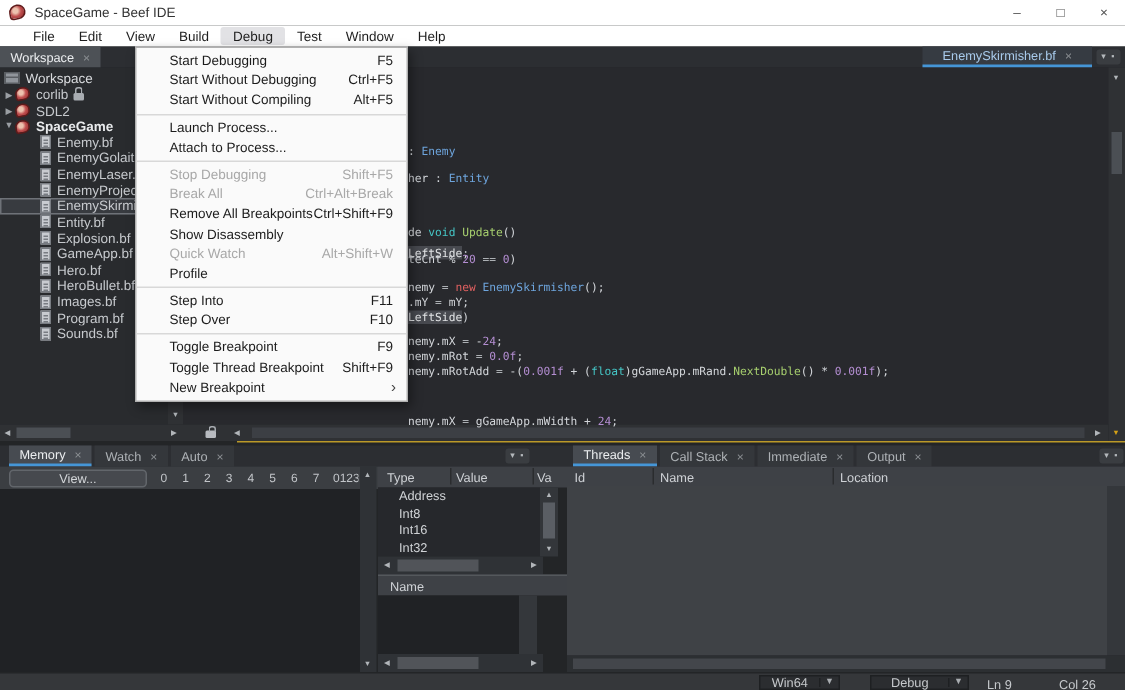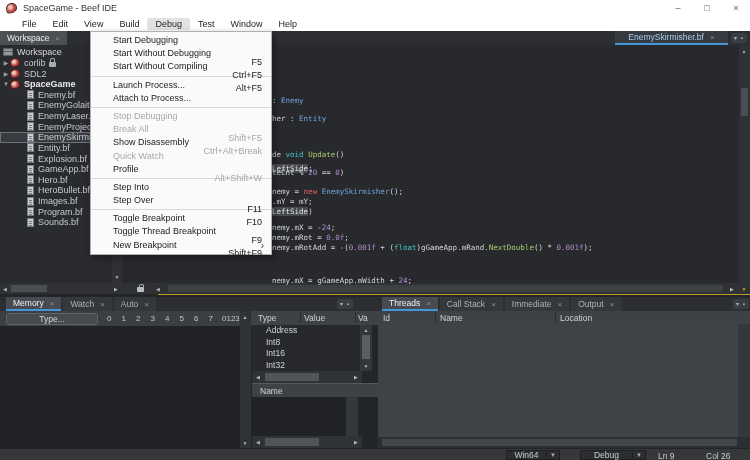--- a/index.html
+++ b/index.html
@@ -23,21 +23,21 @@
            display:flex;align-items:center;padding-left:14px;}
   .mb-item{font-size:9px;color:#1e1e1e;padding:1px 8px;border-radius:2px;}
   .mb-item.active{background:#e2e2e5;}
 
   
   .menu{position:absolute;left:90px;top:31px;width:182px;background:#fafafa;
         border:1px solid #b0b0b0;box-shadow:2px 3px 7px rgba(0,0,0,.4);z-index:30;padding:2px 0;}
   .menu-item{position:relative;height:13.2px;line-height:13.2px;font-size:9px;color:#1c1c1c;
              padding-left:22px;white-space:nowrap;}
   .menu-item.disabled{color:#a8a8a8;}
-  .menu-item .sc{position:absolute;right:9px;top:0;margin-top:22px;}
+  .menu-item .sc{position:absolute;right:9px;top:0;}
   .menu-item .sub{position:absolute;right:7px;top:0;font-size:10px;color:#444;}
   .sep{height:1px;background:#d8d8d8;margin:2px 0;}
 
   
   .tabbar{position:absolute;height:14px;background:#2c2e32;display:flex;align-items:stretch;}
   .tab{display:flex;align-items:center;padding:0 7px;margin-right:2px;font-size:8.5px;
        color:#aeb2b6;background:#34373b;}
   .tab.active{background:#474b51;color:#eceef0;border-bottom:2px solid #4596d7;}
   .tab .tlab{margin-right:6px;white-space:nowrap;}
   .tab .tx{font-size:8px;color:#8d9195;}
@@ -281,21 +281,21 @@
         <span class="hexcol" style="left: 107px;">0</span>
         <span class="hexcol" style="left: 121.5px;">1</span>
         <span class="hexcol" style="left: 136px;">2</span>
         <span class="hexcol" style="left: 150.5px;">3</span>
         <span class="hexcol" style="left: 165px;">4</span>
         <span class="hexcol" style="left: 179.5px;">5</span>
         <span class="hexcol" style="left: 194px;">6</span>
         <span class="hexcol" style="left: 208.5px;">7</span>
       </div>
   </div>
-  <div class="goto-btn">Type...</div>
+  <div class="goto-btn">View...</div>
   <div class="abs" style="left:222px;top:314px;width:17px;height:10px;overflow:hidden;font-size:8px;color:#c2c5c9;">01234567</div>
   <div class="abs" style="left:0;top:326px;width:240px;height:122px;background:#202225;"></div>
   <div class="abs sb" style="left:240px;top:311px;width:11px;height:137px;background:#2f3236;">
     <div class="sb-arrow" style="left:0;top:2px;">▲</div>
     <div class="sb-arrow" style="left:0;top:128px;">▼</div>
   </div>
 
   <div class="tabbar" style="left:252px;top:297px;width:126px;"></div>
   <div class="overflow-btn" style="left:337px;top:299px;">▾ ▪</div>
   <div class="hdrrow" id="type-header" style="left:252px;top:311px;width:126px;height:14px;">
@@ -380,20 +380,21 @@
   <div class="menu" id="debug-menu">
       <div class="menu-item"><span class="lab">Start Debugging</span><span class="sc">F5</span></div>
       <div class="menu-item"><span class="lab">Start Without Debugging</span><span class="sc">Ctrl+F5</span></div>
       <div class="menu-item"><span class="lab">Start Without Compiling</span><span class="sc">Alt+F5</span></div>
       <div class="sep"></div>
       <div class="menu-item"><span class="lab">Launch Process...</span></div>
       <div class="menu-item"><span class="lab">Attach to Process...</span></div>
       <div class="sep"></div>
       <div class="menu-item disabled"><span class="lab">Stop Debugging</span><span class="sc">Shift+F5</span></div>
       <div class="menu-item disabled"><span class="lab">Break All</span><span class="sc">Ctrl+Alt+Break</span></div>
+      <div class="menu-item"><span class="lab">Remove All Breakpoints</span><span class="sc">Ctrl+Shift+F9</span></div>
       <div class="menu-item"><span class="lab">Show Disassembly</span></div>
       <div class="menu-item disabled"><span class="lab">Quick Watch</span><span class="sc">Alt+Shift+W</span></div>
       <div class="menu-item"><span class="lab">Profile</span></div>
       <div class="sep"></div>
       <div class="menu-item"><span class="lab">Step Into</span><span class="sc">F11</span></div>
       <div class="menu-item"><span class="lab">Step Over</span><span class="sc">F10</span></div>
       <div class="sep"></div>
       <div class="menu-item"><span class="lab">Toggle Breakpoint</span><span class="sc">F9</span></div>
       <div class="menu-item"><span class="lab">Toggle Thread Breakpoint</span><span class="sc">Shift+F9</span></div>
       <div class="menu-item"><span class="lab">New Breakpoint</span><span class="sub">›</span></div>

